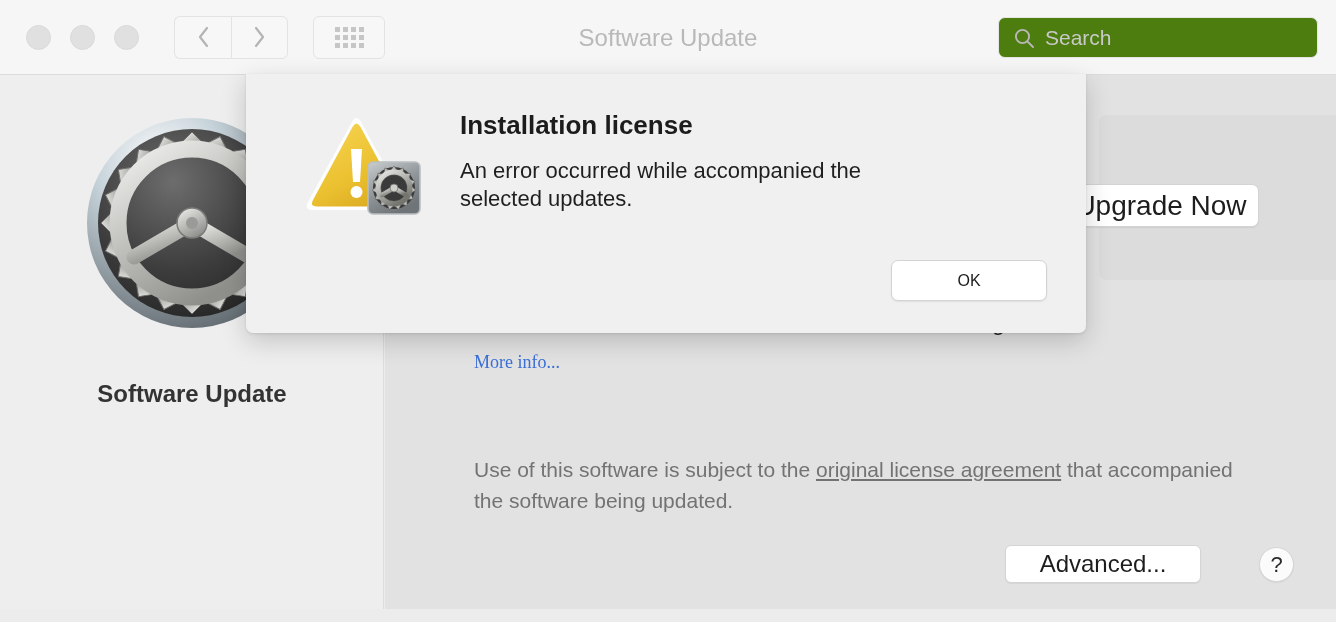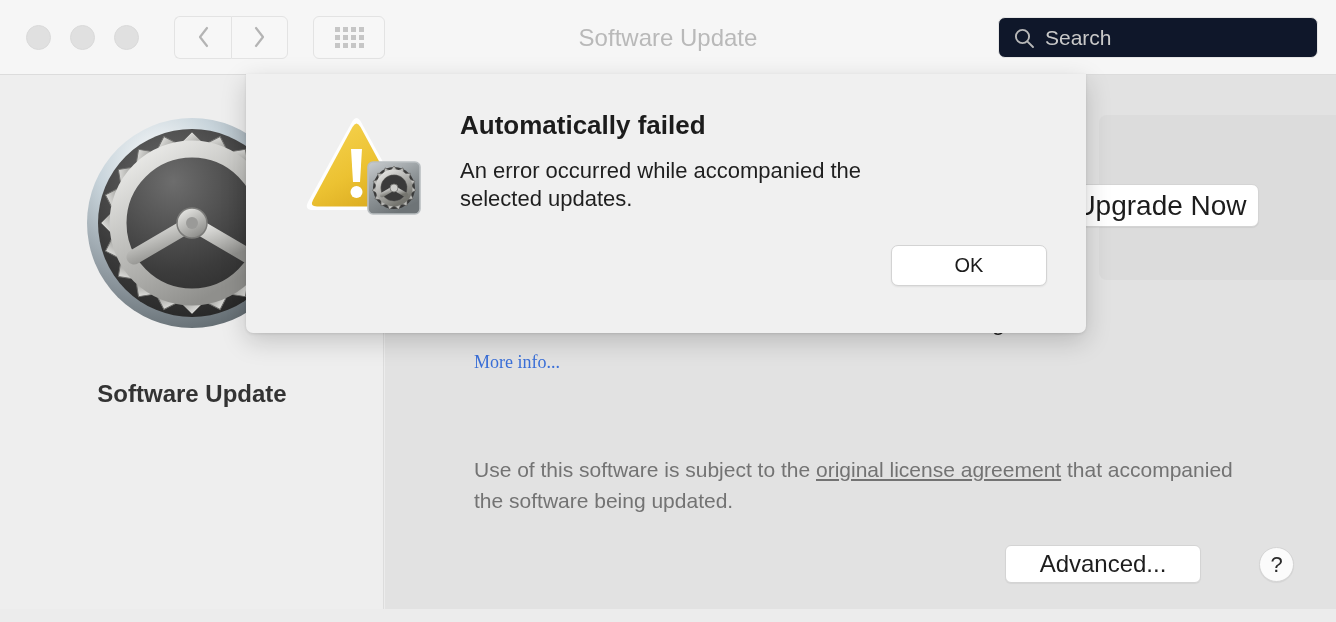--- a/index.html
+++ b/index.html
@@ -66,21 +66,21 @@
     position: absolute; left: 0; top: 0;
     width: 1336px; height: 75px;
     display: flex; align-items: center; justify-content: center;
     font-size: 24px; color: #b9b9b9;
     pointer-events: none;
   }
 
   .search-field {
     position: absolute; right: 18px; top: 17px;
     width: 320px; height: 41px;
-    background: #0f172a;
+    background: #4d7c0f;
     border: 1px solid #e6e6e6;
     border-radius: 7px;
     display: flex; align-items: center;
     padding-left: 14px; gap: 10px;
   }
   .search-icon svg { display: block; }
   .search-placeholder { font-size: 21px; color: #c9c9c9; }
 
   
   .body-area {
@@ -199,26 +199,26 @@
   .alert-title {
     position: absolute; left: 214px; top: 36px;
     font-size: 26px; font-weight: bold; color: #1c1c1c;
   }
   .alert-message {
     position: absolute; left: 214px; top: 83px;
     width: 430px;
     font-size: 22px; line-height: 28px; color: #1f1f1f;
   }
   .ok-btn {
-    position: absolute; left: 645px; top: 171px;
+    position: absolute; left: 645px; top: 186px;
     width: 156px; height: 41px;
     background: #ffffff;
     border: 1px solid #d3d3d3;
     border-radius: 7px;
-    font-size: 20px; color: #1b1b1b;
+    font-size: 16px; color: #1b1b1b;
     display: flex; align-items: center; justify-content: center;
     box-shadow: 0 1px 2px rgba(0,0,0,0.07);
   }
 </style>
 </head>
 <body>
 
 <div class="window">
 
   <div class="titlebar">
@@ -396,18 +396,18 @@
       </g>
       <circle cx="94" cy="76" r="16" fill="none" stroke="url(#bgear)" stroke-width="5"></circle>
       <g stroke="url(#bgear)" stroke-width="4.5" stroke-linecap="round">
         <line x1="94" y1="76" x2="94" y2="62"></line>
         <line x1="94" y1="76" x2="106" y2="83"></line>
         <line x1="94" y1="76" x2="82" y2="83"></line>
       </g>
       <circle cx="94" cy="76" r="4" fill="#cfcfcc" stroke="#6e6e6c" stroke-width="0.8"></circle>
     </svg>
 
-    <div class="alert-title">Automatically failed</div>
+    <div class="alert-title">Installation license</div>
     <div class="alert-message">An error occurred while accompanied the selected updates.</div>
     <div class="ok-btn">OK</div>
   </div>
 
 </div>
 
 </body></html>

